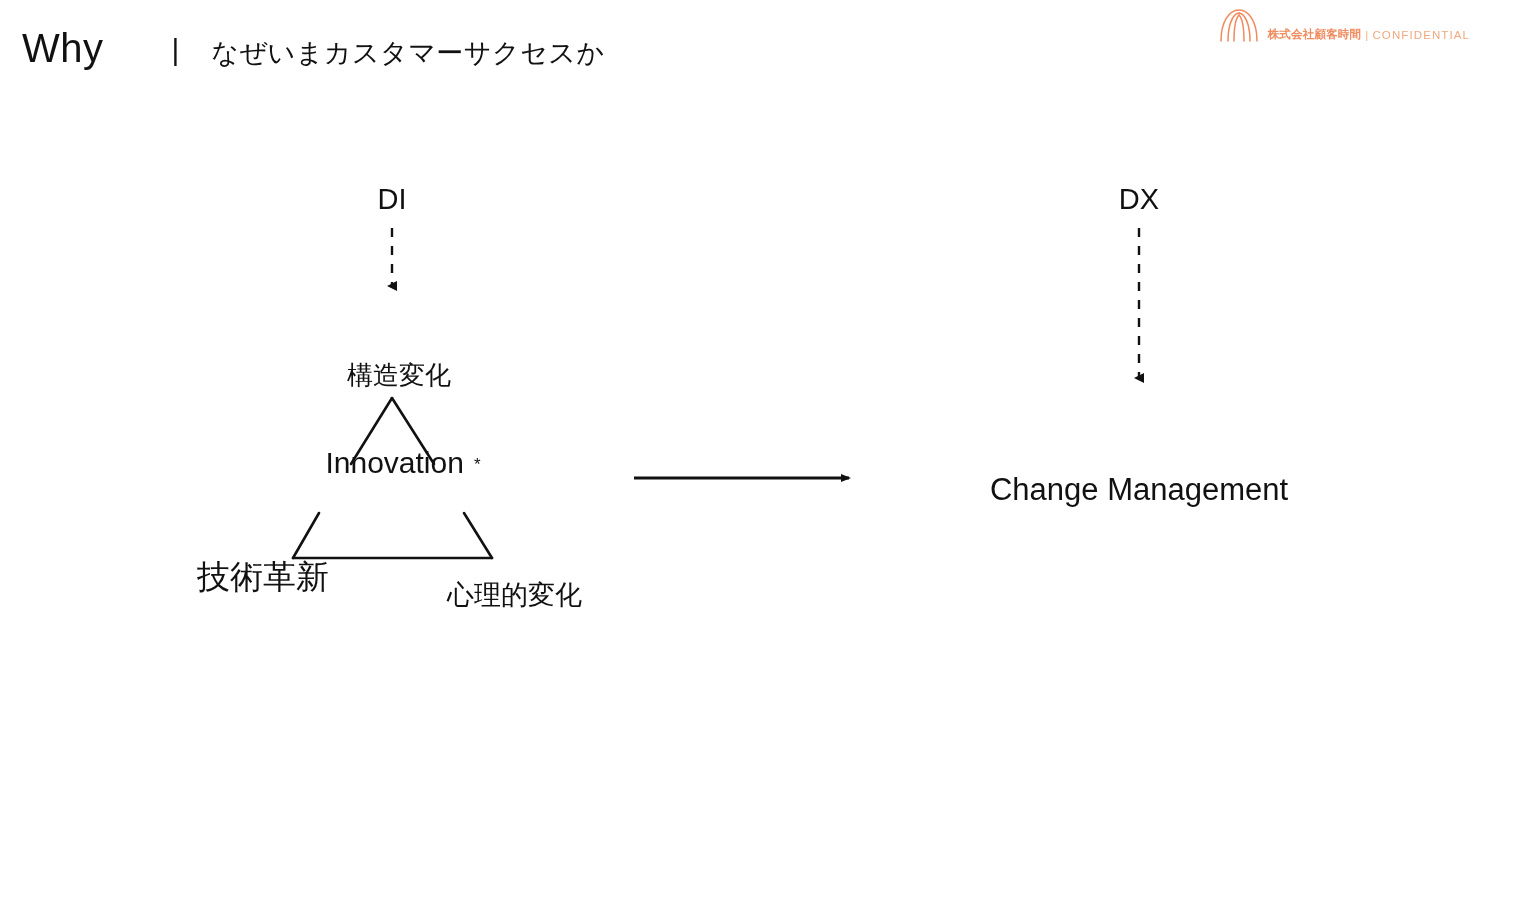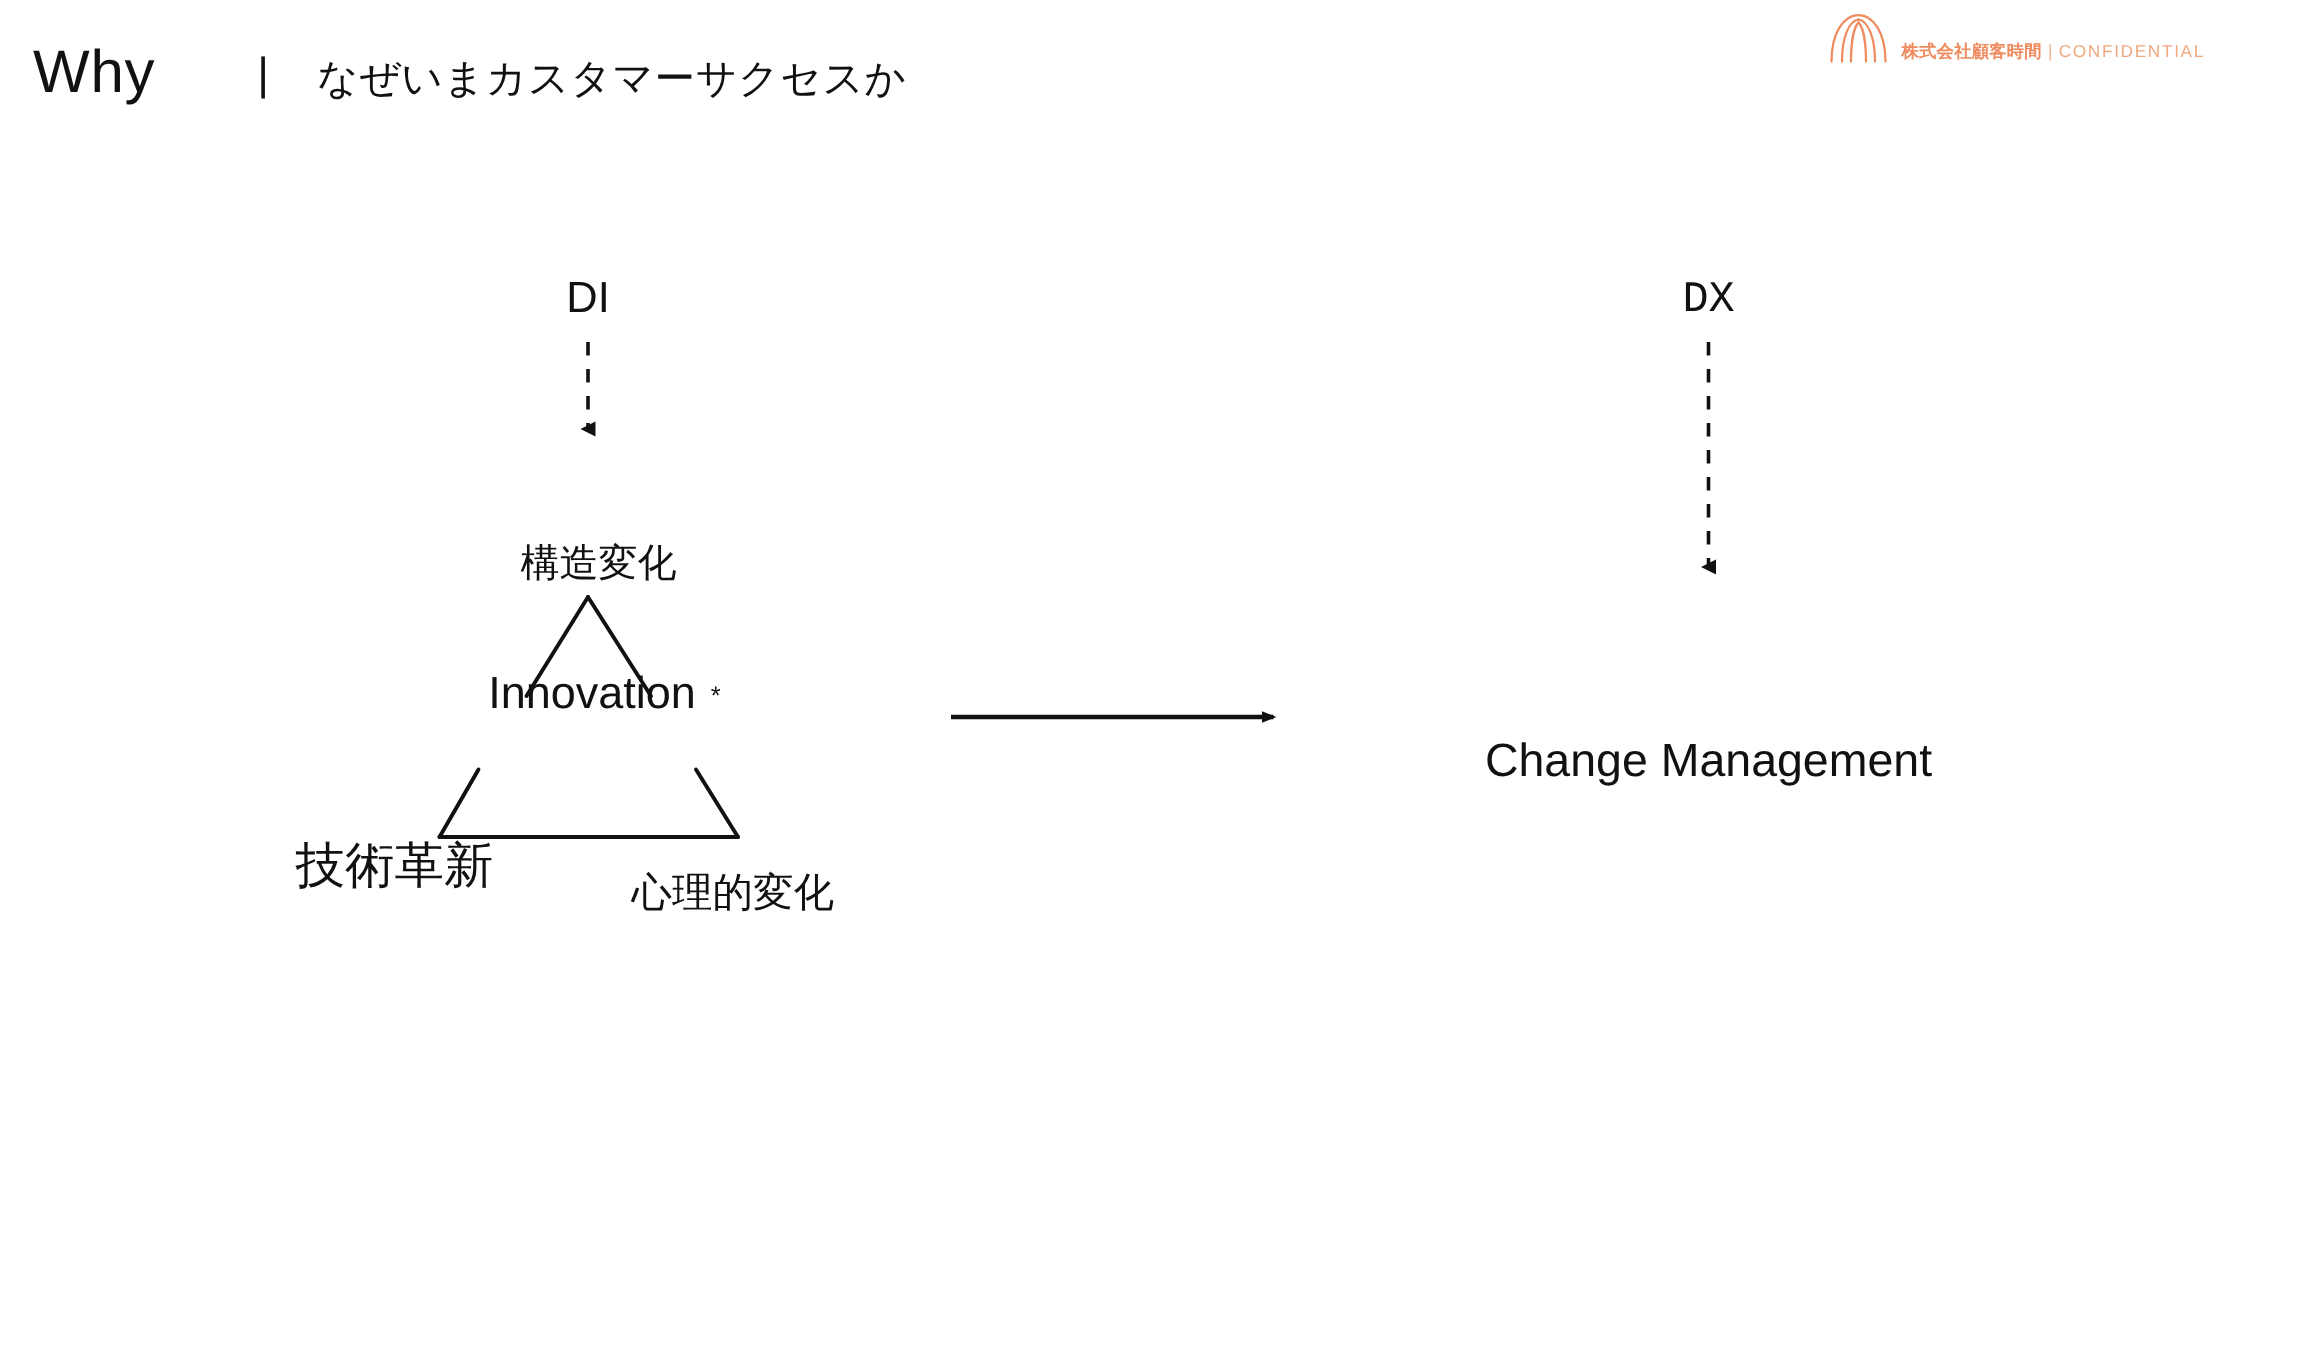--- a/index.html
+++ b/index.html
@@ -24,29 +24,29 @@
   .logo-text { font-size:11.5px; font-weight:700; letter-spacing:0.2px; white-space:nowrap;
                display:flex; align-items:center; gap:4px; }
   .logo-ja { color:#ef8b5e; }
   .logo-pipe { color:#f2b28c; font-weight:400; }
   .logo-conf { color:#f0a87e; font-weight:400; letter-spacing:1.1px; }
 
   
   .lbl { position:absolute; white-space:nowrap; color:#111; }
 
   .lbl-di { left:392px; top:183px; transform:translateX(-50%); font-size:29px; }
-  .lbl-dx { left:1139px; top:183px; transform:translateX(-50%); font-size:29px;font-family:Liberation Mono, monospace; }
+  .lbl-dx { left:1139px; top:183px; transform:translateX(-50%); font-size:29px; }
 
   .lbl-apex   { left:399px; top:358px; transform:translateX(-50%); font-size:26px; font-weight:500; }
   .lbl-center { left:403px; top:446px; transform:translateX(-50%); font-size:30px; }
   .lbl-center .ast { font-size:17px; vertical-align:middle; margin-left:10px; }
   .lbl-bl { left:197px; top:555px; font-size:33px; font-weight:400; }
-  .lbl-br { left:421px; top:577px; font-size:27px; font-weight:500; }
+  .lbl-br { left:447px; top:577px; font-size:27px; font-weight:500; }
 
-  .lbl-cm { left:1139px; top:472px; transform:translateX(-50%); font-size:31px;margin-top:17px; }
+  .lbl-cm { left:1139px; top:472px; transform:translateX(-50%); font-size:31px; }
 
   
   #vec { position:absolute; left:0; top:0; width:1537px; height:900px; pointer-events:none; }
 
   
   .footer { position:absolute; right:14px; bottom:28px; font-size:15px; font-weight:500;
             color:#111; letter-spacing:0.2px; white-space:nowrap; }
 </style>
 </head>
 <body>

